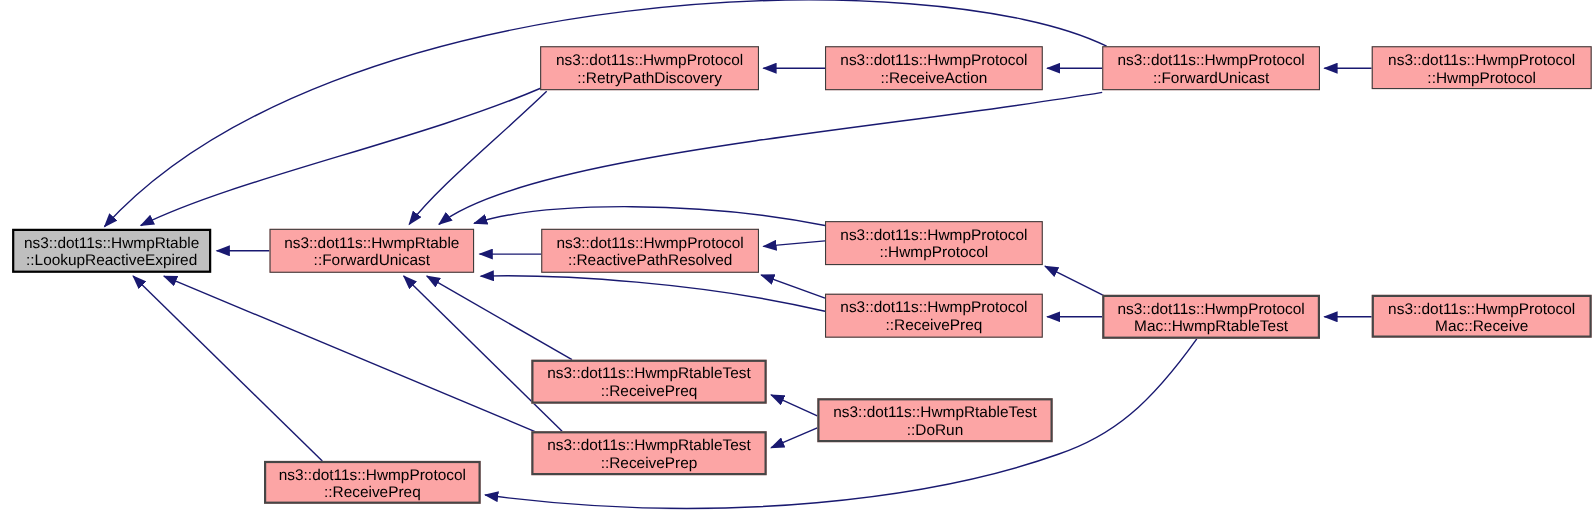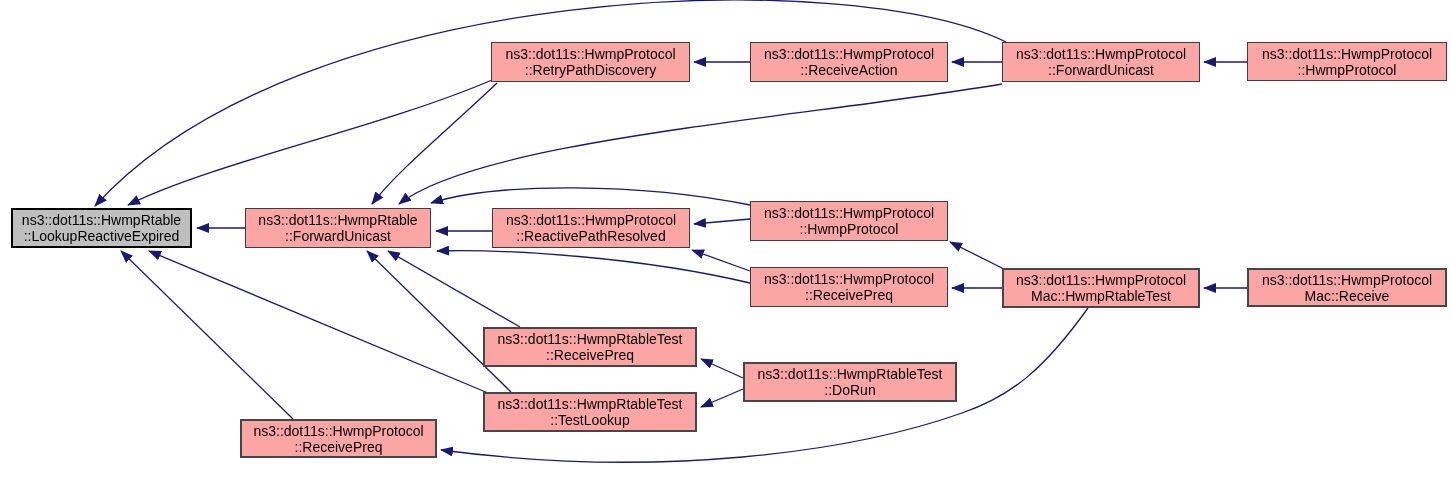--- a/index.html
+++ b/index.html
@@ -118,20 +118,20 @@
       <div class="node thick" style="left: 483px; top: 327px; width: 214px; height: 40px;">
         <span>ns3::dot11s::HwmpRtableTest</span>
         <span>::ReceivePreq</span>
       </div>
       <div class="node thick" style="left: 743px; top: 362px; width: 214px; height: 40px;">
         <span>ns3::dot11s::HwmpRtableTest</span>
         <span>::DoRun</span>
       </div>
       <div class="node thick" style="left: 483px; top: 392px; width: 214px; height: 40px;">
         <span>ns3::dot11s::HwmpRtableTest</span>
-        <span>::TestLookup</span>
+        <span>::ReceivePrep</span>
       </div>
       <div class="node thick" style="left: 240px; top: 419px; width: 197px; height: 39px;">
         <span>ns3::dot11s::HwmpProtocol</span>
         <span>::ReceivePreq</span>
       </div>
     </div>
 </div>
 
 </body></html>

